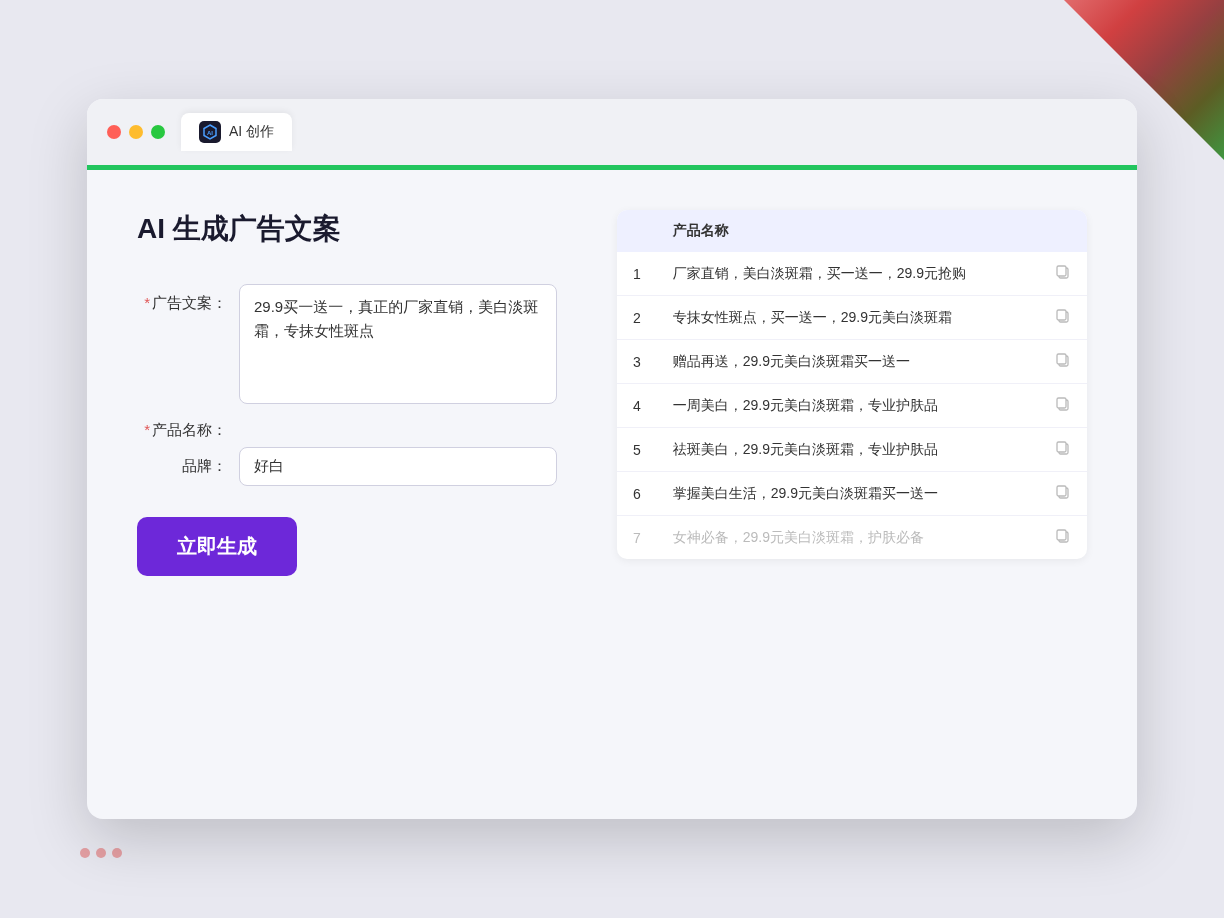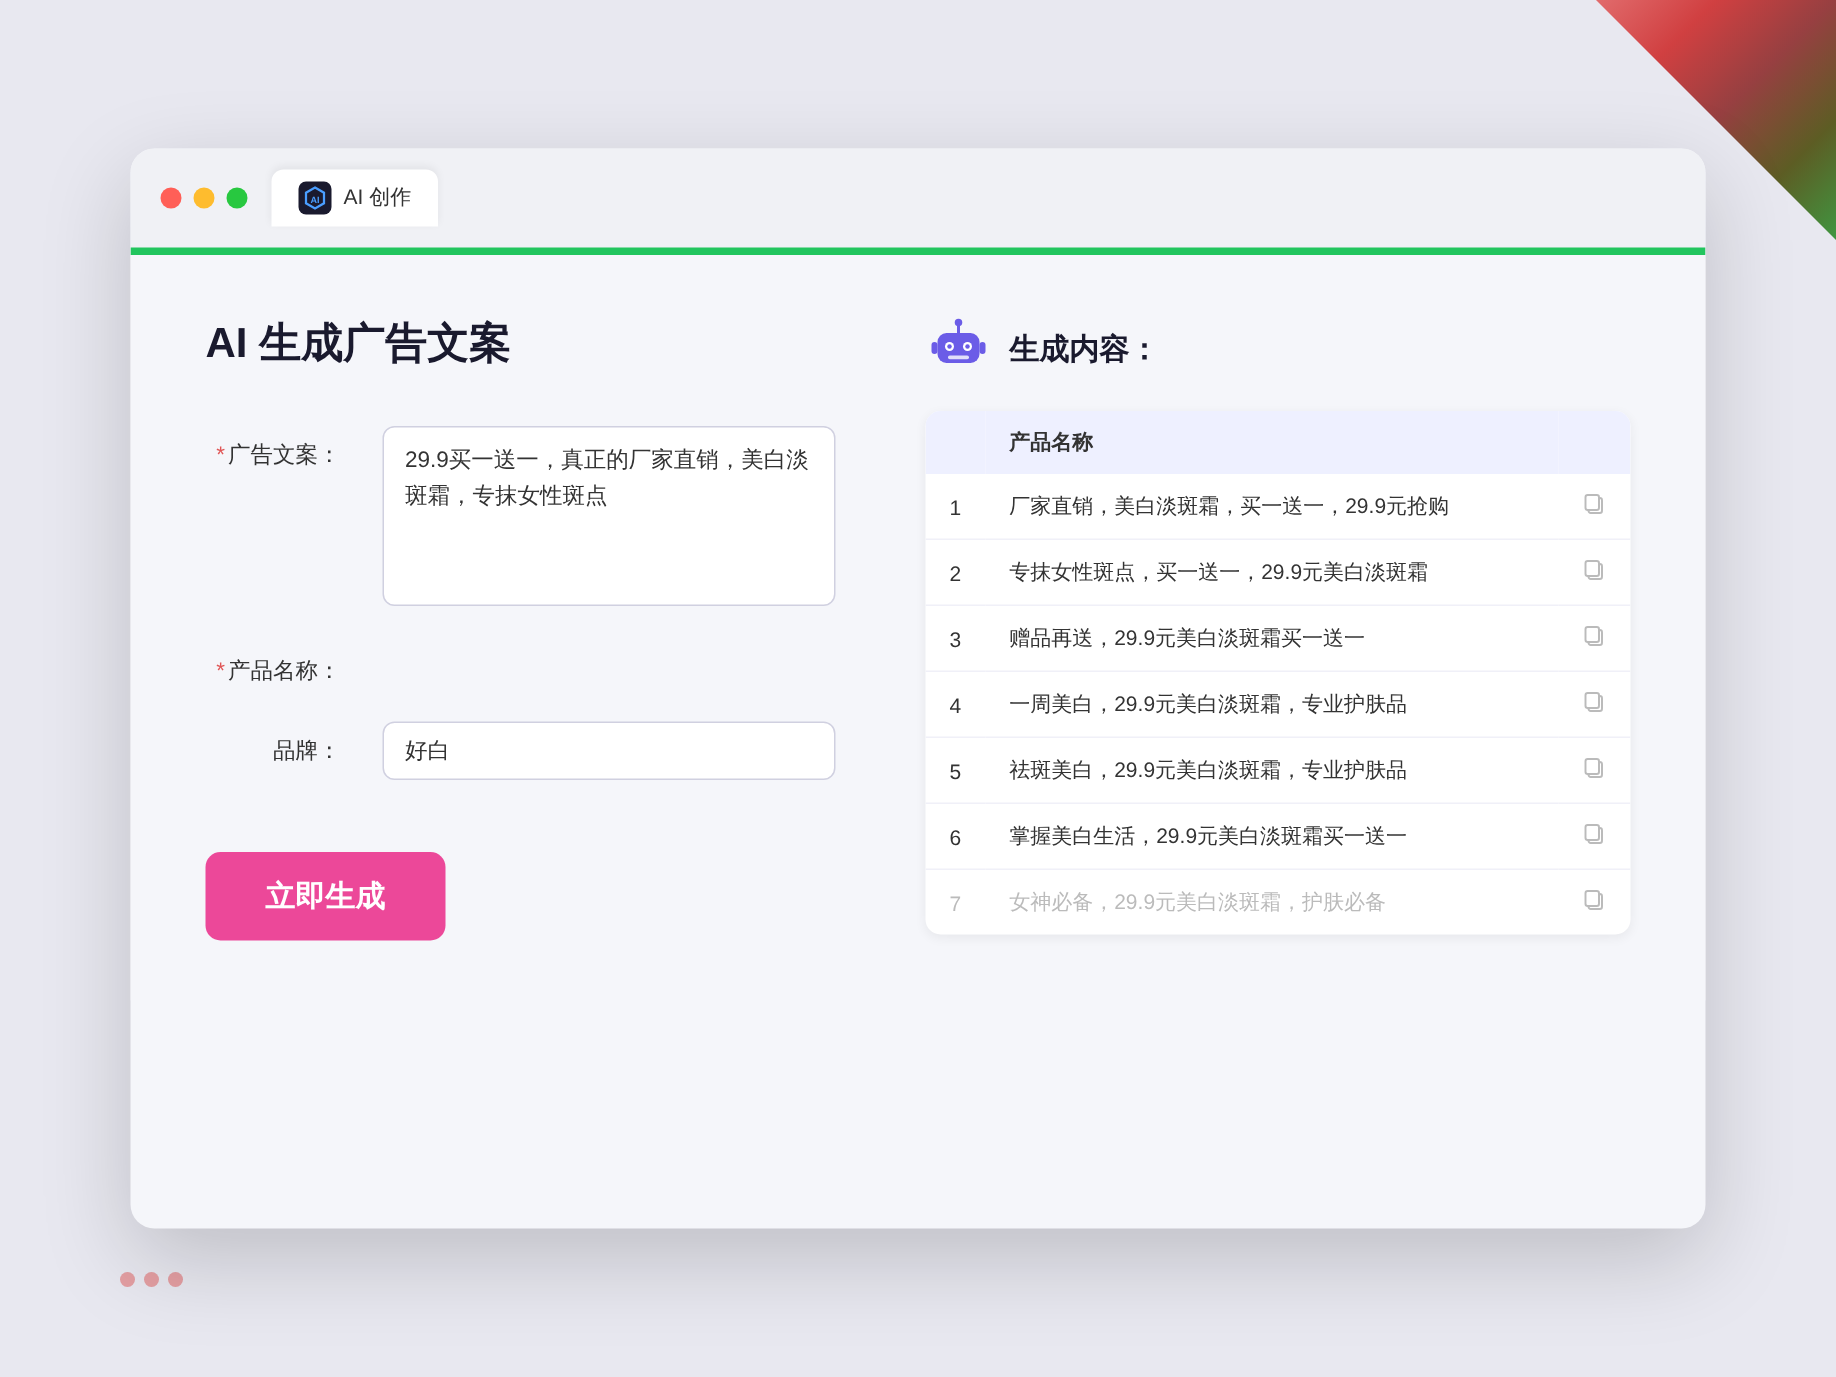--- a/index.html
+++ b/index.html
@@ -98,22 +98,22 @@
     .page-title {
       font-size: 28px;
       font-weight: 700;
       color: #1a1a2e;
       margin-bottom: 36px;
     }
 
     .form-group {
       display: flex;
       align-items: flex-start;
-      margin-bottom: 24px;
-      gap: 28px;
+      margin-bottom: 7px;
+      gap: 12px;
     }
 
     .form-label {
       font-size: 15px;
       color: #333;
       white-space: nowrap;
       padding-top: 10px;
       min-width: 90px;
       text-align: right;
     }
@@ -135,21 +135,21 @@
       font-family: inherit;
       resize: none;
     }
 
     textarea.form-input {
       height: 120px;
       line-height: 1.6;
     }
 
     .generate-btn {
-      background: #ec4899;
+      background: #6d28d9;
       color: #fff;
       border: none;
       border-radius: 10px;
       padding: 16px 40px;
       font-size: 20px;
       font-weight: 600;
       cursor: pointer;
       margin-top: 24px;
       font-family: inherit;
     }
@@ -289,43 +289,20 @@
       <div class="form-group">
         <label class="form-label">品牌：</label>
         <input type="text" class="form-input" value="好白" style="">
       </div>
 
       
       <button class="generate-btn">立即生成</button>
     </div>
 
     <div class="right-panel">
-      <div class="result-header">
-
-        <div class="robot-icon">
-          <svg width="44" height="44" viewBox="0 0 44 44" fill="none">
-
-            <rect x="8" y="12" width="28" height="20" rx="6" fill="#6b5ce7"></rect>
-
-            <circle cx="16" cy="21" r="3" fill="white"></circle>
-            <circle cx="28" cy="21" r="3" fill="white"></circle>
-            <circle cx="16" cy="21" r="1.5" fill="#6b5ce7"></circle>
-            <circle cx="28" cy="21" r="1.5" fill="#6b5ce7"></circle>
-
-            <rect x="15" y="27" width="14" height="2.5" rx="1.2" fill="white" opacity="0.8"></rect>
-
-            <line x1="22" y1="12" x2="22" y2="6" stroke="#6b5ce7" stroke-width="2"></line>
-            <circle cx="22" cy="5" r="2.5" fill="#6b5ce7"></circle>
-
-            <rect x="4" y="18" width="4" height="8" rx="2" fill="#6b5ce7"></rect>
-            <rect x="36" y="18" width="4" height="8" rx="2" fill="#6b5ce7"></rect>
-          </svg>
-        </div>
-        <span class="result-title">生成内容：</span>
-      </div>
 
       <table class="result-table">
         <thead>
           <tr>
             <th class="col-header-spacer"></th>
             <th>产品名称</th>
             <th class="col-header-spacer"></th>
           </tr>
         </thead>
         <tbody id="result-tbody">

